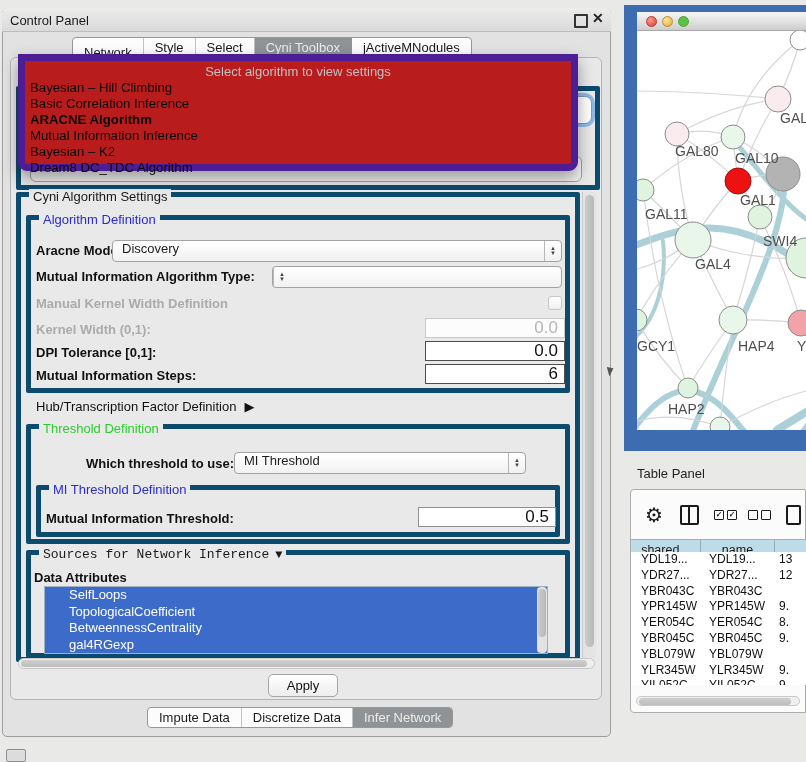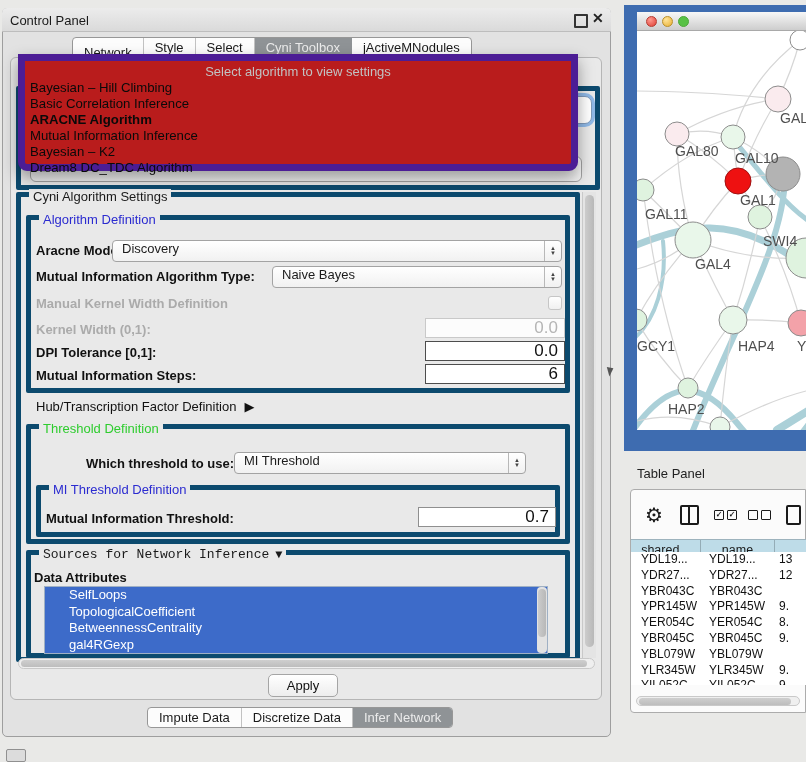--- a/index.html
+++ b/index.html
@@ -158,21 +158,20 @@
   <div class="abs combo" style="left:112px;top:240px;width:450px;">
     <span class="val">Discovery</span>
     <span class="stepper">
         <span>▲</span>
         <span>▼</span>
       </span>
   </div>
 
   <div class="abs lbl b" style="left:36px;top:269px;">Mutual Information Algorithm Type:</div>
   <div class="abs combo" style="left:272px;top:266px;width:290px;">
-    <span class="val">Naive Bayes</span>
     <span class="stepper">
         <span>▲</span>
         <span>▼</span>
       </span>
   </div>
 
   <div class="abs lbl dis" style="left:36px;top:296px;">Manual Kernel Width Definition</div>
   <div class="abs checkbox" style="left:548px;top:296px;"></div>
 
   <div class="abs lbl dis" style="left:36px;top:322px;">Kernel Width (0,1):</div>
@@ -197,21 +196,21 @@
     <span class="val">MI Threshold</span>
     <span class="stepper">
         <span>▲</span>
         <span>▼</span>
       </span>
   </div>
   <div class="abs group" style="left:36px;top:485px;width:524px;height:52px;">
     <span class="legend blue">MI Threshold Definition</span>
   </div>
   <div class="abs lbl b" style="left:46px;top:511px;">Mutual Information Threshold:</div>
-  <div class="abs field" style="left:418px;top:507px;width:138px;">0.7</div>
+  <div class="abs field" style="left:418px;top:507px;width:138px;">0.5</div>
 
   <div class="abs group" style="left:26px;top:550px;width:544px;height:108px;">
     <span class="legend" style="display:flex;gap:6px;align-items:center;font-family:Liberation Mono, monospace;">
       <span>Sources for Network Inference</span>
       <span style="font-size:12px;">▼</span>
     </span>
   </div>
   <div class="abs lbl b" style="left:34px;top:570px;">Data Attributes</div>
   <div class="abs attr-list" style="left:44px;top:586px;width:504px;height:68px;">
     <div id="attr-list">

